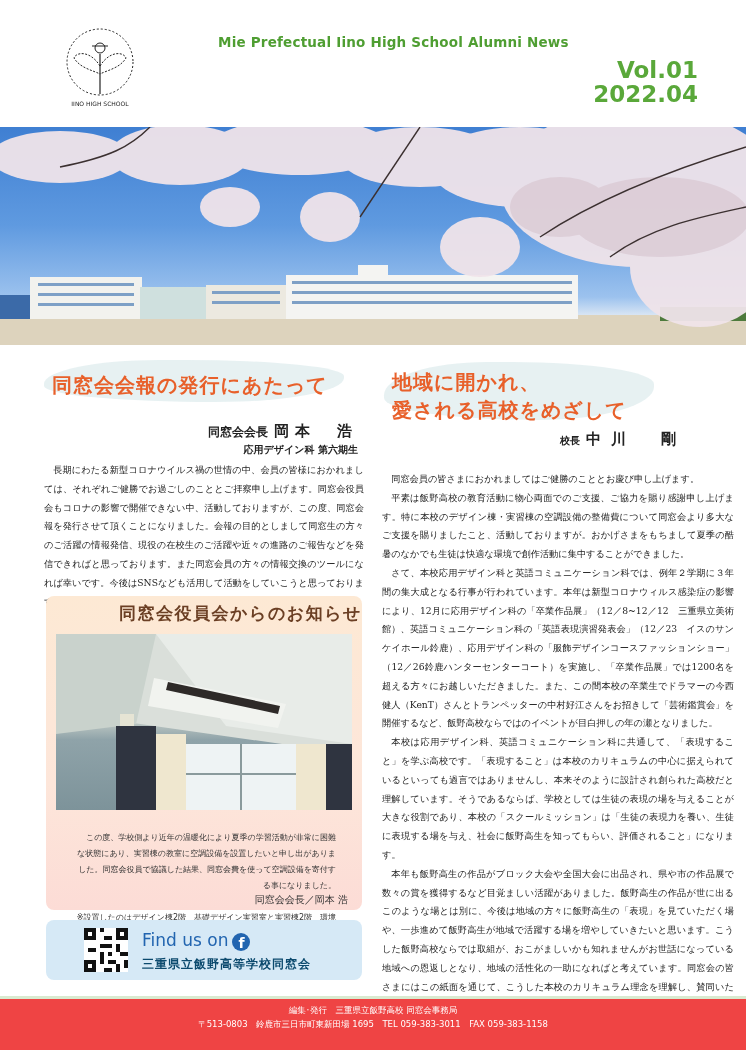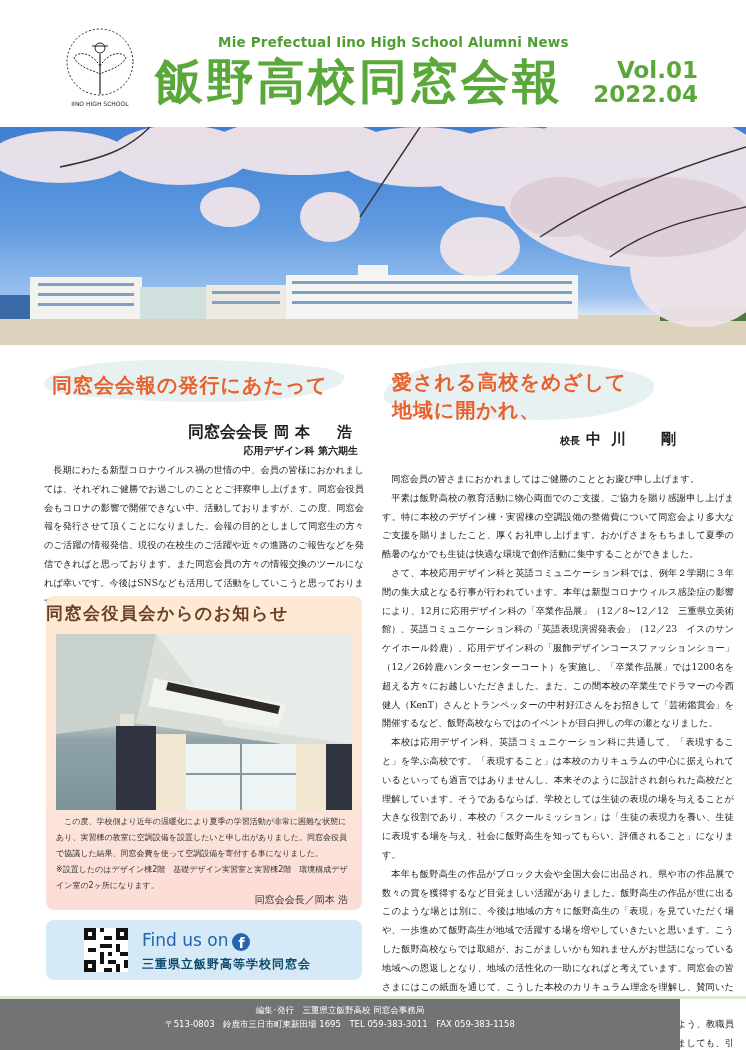--- a/index.html
+++ b/index.html
@@ -26,52 +26,52 @@
     background: linear-gradient(180deg,#3f7fd2 0%,#5f9ae0 45%,#9cc2ee 78%,#d6e4f4 86%,#d9cfb8 88%,#e3d8c0 100%); }
 
   .brush { position: absolute; background: #e4eff1; border-radius: 40% 55% 45% 60% / 60% 40% 60% 40%; opacity: 0.9; }
 
   .h-left { position: absolute; left: 52px; top: 372px; font-family: "DejaVu Sans", sans-serif;
     font-size: 20px; font-weight: bold; color: #e8602a; letter-spacing: 1px; text-align: right; }
   .h-right { position: absolute; left: 392px; top: 368px; font-family: "DejaVu Sans", sans-serif;
     font-size: 20px; font-weight: bold; color: #e8602a; letter-spacing: 1px; line-height: 28px; }
 
   .byline-left { position: absolute; right: 388px; top: 423px; text-align: right; font-size: 10px; line-height: 17px; }
-  .byline-left .role { font-size: 16px; font-weight: bold; }
+  .byline-left .role { font-size: 12px; font-weight: bold; }
   .byline-left .name { font-size: 15px; font-weight: bold; letter-spacing: 6px; margin-left: 6px; }
   .byline-left .dept { font-size: 10px; font-weight: bold; }
   .byline-right { position: absolute; right: 60px; top: 430px; font-size: 10px; }
   .byline-right .role { font-weight: bold; }
   .byline-right .name { font-size: 15px; font-weight: bold; letter-spacing: 10px; margin-left: 6px; }
 
   .body-left { position: absolute; left: 44px; top: 461px; width: 320px; font-size: 9.2px; line-height: 18.8px; text-align: justify; }
   .body-left p { margin: 0; text-indent: 1em; }
   .body-right { position: absolute; left: 382px; top: 470px; width: 352px; font-size: 9.2px; line-height: 18.8px; text-align: justify; }
   .body-right p { margin: 0; text-indent: 1em; }
 
   .notice { position: absolute; left: 46px; top: 596px; width: 316px; height: 314px; border-radius: 8px;
     background: linear-gradient(180deg,#fde9d4 0%,#fde6da 60%,#fcdcd6 100%); }
-  .notice-title { position: absolute; left: 0; top: 6px; width: 316px; text-align: left;
+  .notice-title { position: absolute; left: 0; top: 6px; width: 316px; text-align: right;
     font-family: Liberation Mono, monospace; font-size: 17px; font-weight: bold; color: #6b3f24; letter-spacing: 1.5px; }
   .notice-photo { position: absolute; left: 10px; top: 38px; width: 296px; height: 176px; overflow: hidden;
     background: linear-gradient(180deg,#d8dcd8 0%,#c7cfc9 48%,#8fa3a9 60%,#7d939a 100%); }
   .notice-text { position: absolute; left: 10px; top: 218px; width: 296px; font-family: "DejaVu Sans", sans-serif;
     font-size: 8px; line-height: 16px; color: #333; }
-  .notice-text p { margin: 0; }
+  .notice-text p { margin: 16px; text-align: right; }
   .notice-text .ind { text-indent: 1em; }
   .notice-sign { position: absolute; right: 14px; top: 290px; font-family: "DejaVu Sans", sans-serif; font-size: 10px; color: #333; margin-top: 7px; }
 
   .fb-box { position: absolute; left: 46px; top: 920px; width: 316px; height: 60px; border-radius: 8px; background: #d6e9f6; text-decoration: underline; }
   .qr { position: absolute; left: 38px; top: 8px; width: 44px; height: 44px; background: #fff; }
   .fb-find { position: absolute; left: 96px; top: 10px; font-family: "DejaVu Sans", sans-serif; font-size: 17px; color: #2265b0; }
   .fb-icon { display: inline-block; width: 18px; height: 18px; border-radius: 50%; background: #2265b0; color: #fff;
     font-weight: bold; font-size: 14px; line-height: 20px; text-align: center; vertical-align: -2px; margin-left: 4px; font-family: "DejaVu Sans", sans-serif; }
   .fb-name { position: absolute; left: 96px; top: 36px; font-family: "DejaVu Sans", sans-serif; font-size: 12px; font-weight: bold; color: #0c4a6e; letter-spacing: 1px; }
 
-  .footer { position: absolute; left: 0; top: 999px; width: 680px; height: 51px; background: #737373; color: #fff;
+  .footer { position: absolute; left: 0; top: 999px; width: 746px; height: 51px; background: #ef4444; color: #fff;
     font-family: "DejaVu Sans", sans-serif; font-size: 8.5px; text-align: center; }
   .footer .l1 { position: absolute; top: 6px; left: 0; width: 100%; }
   .footer .l2 { position: absolute; top: 20px; left: 0; width: 100%; }
   .footer-top-line { position: absolute; left: 0; top: 996px; width: 746px; height: 3px; background: #d9ead0; }
 </style>
 </head>
 <body>
 
 <div class="masthead">
   <div class="logo">
@@ -79,21 +79,20 @@
       <circle cx="38" cy="38" r="33" fill="none" stroke="#222" stroke-width="1" stroke-dasharray="2 2"></circle>
       <path d="M38 70 L38 30" stroke="#222" stroke-width="1.2"></path>
       <path d="M38 42 C28 26 14 28 12 34 C18 44 30 46 38 50" fill="none" stroke="#222" stroke-width="1" stroke-dasharray="2 1.5"></path>
       <path d="M38 42 C48 26 62 28 64 34 C58 44 46 46 38 50" fill="none" stroke="#222" stroke-width="1" stroke-dasharray="2 1.5"></path>
       <circle cx="38" cy="24" r="5" fill="none" stroke="#222" stroke-width="1"></circle>
       <path d="M30 22 L46 22" stroke="#222" stroke-width="1"></path>
       <text x="38" y="82" font-size="6" text-anchor="middle" fill="#222" font-family="DejaVu Sans, sans-serif">IINO HIGH SCHOOL</text>
     </svg>
   </div>
   <div class="subtitle-en">Mie Prefectual Iino High School Alumni News</div>
-  <div class="title-jp">飯野高校同窓会報</div>
   <div class="vol">
     <div class="v">Vol.01</div>
     <div class="d">2022.04</div>
   </div>
 </div>
 
 <div class="hero">
   <svg width="746" height="218" viewBox="0 0 746 218">
 
     <rect x="0" y="188" width="746" height="30" fill="#ddd3bd"></rect>
@@ -208,29 +207,29 @@
           <rect x="9" y="1" width="1" height="1"></rect>
           <rect x="1" y="9" width="1" height="1"></rect>
         </g>
     </svg>
   </div>
   <div class="fb-find"><span>Find us on</span><span class="fb-icon">f</span></div>
   <div class="fb-name">三重県立飯野高等学校同窓会</div>
 </div>
 
 <div class="h-right">
+  <div>地域に開かれ、</div>
   <div>愛される高校をめざして</div>
-  <div>地域に開かれ、</div>
 </div>
 <div class="byline-right">
   <span class="role">校長</span><span class="name">中川　剛</span>
 </div>
 <div class="body-right">
   <p>同窓会員の皆さまにおかれましてはご健勝のこととお慶び申し上げます。</p>
-  <p>平素は飯野高校の教育活動に物心両面でのご支援、ご協力を賜り感謝申し上げます。特に本校のデザイン棟・実習棟の空調設備の整備費について同窓会より多大なご支援を賜りましたこと、厚くお礼申し上げます。おかげさまをもちまして夏季の酷暑のなかでも生徒は快適な環境で創作活動に集中することができました。</p>
+  <p>平素は飯野高校の教育活動に物心両面でのご支援、ご協力を賜り感謝申し上げます。特に本校のデザイン棟・実習棟の空調設備の整備費について同窓会より多大なご支援を賜りましたこと、活動しておりますが。おかげさまをもちまして夏季の酷暑のなかでも生徒は快適な環境で創作活動に集中することができました。</p>
   <p>さて、本校応用デザイン科と英語コミュニケーション科では、例年２学期に３年間の集大成となる行事が行われています。本年は新型コロナウィルス感染症の影響により、12月に応用デザイン科の「卒業作品展」（12／8~12／12　三重県立美術館）、英語コミュニケーション科の「英語表現演習発表会」（12／23　イスのサンケイホール鈴鹿）、応用デザイン科の「服飾デザインコースファッションショー」（12／26鈴鹿ハンターセンターコート）を実施し、「卒業作品展」では1200名を超える方々にお越しいただきました。また、この間本校の卒業生でドラマーの今西健人（KenT）さんとトランペッターの中村好江さんをお招きして「芸術鑑賞会」を開催するなど、飯野高校ならではのイベントが目白押しの年の瀬となりました。</p>
   <p>本校は応用デザイン科、英語コミュニケーション科に共通して、「表現すること」を学ぶ高校です。「表現すること」は本校のカリキュラムの中心に据えられているといっても過言ではありませんし、本来そのように設計され創られた高校だと理解しています。そうであるならば、学校としては生徒の表現の場を与えることが大きな役割であり、本校の「スクールミッション」は「生徒の表現力を養い、生徒に表現する場を与え、社会に飯野高生を知ってもらい、評価されること」になります。</p>
   <p>本年も飯野高生の作品がブロック大会や全国大会に出品され、県や市の作品展で数々の賞を獲得するなど目覚ましい活躍がありました。飯野高生の作品が世に出るこのような場とは別に、今後は地域の方々に飯野高生の「表現」を見ていただく場や、一歩進めて飯野高生が地域で活躍する場を増やしていきたいと思います。こうした飯野高校ならでは取組が、おこがましいかも知れませんがお世話になっている地域への恩返しとなり、地域の活性化の一助になればと考えています。同窓会の皆さまにはこの紙面を通じて、こうした本校のカリキュラム理念を理解し、賛同いただければ幸甚に存じます。</p>
   <p>今後も生徒一人ひとりを大切に、飯野高生がさらなる飛躍を遂げるよう、教職員一同力を合わせて取り組んでいく所存です。同窓会の皆さまに置かれましても、引き続きご支援、ご指導を賜りますよう、よろしくお願い申し上げます。</p>
 </div>
 
 <div class="footer-top-line"></div>
 <div class="footer">
   <div class="l1">編集･発行　三重県立飯野高校 同窓会事務局</div>
   <div class="l2">〒513-0803　鈴鹿市三日市町東新田場 1695　TEL 059-383-3011　FAX 059-383-1158</div>

